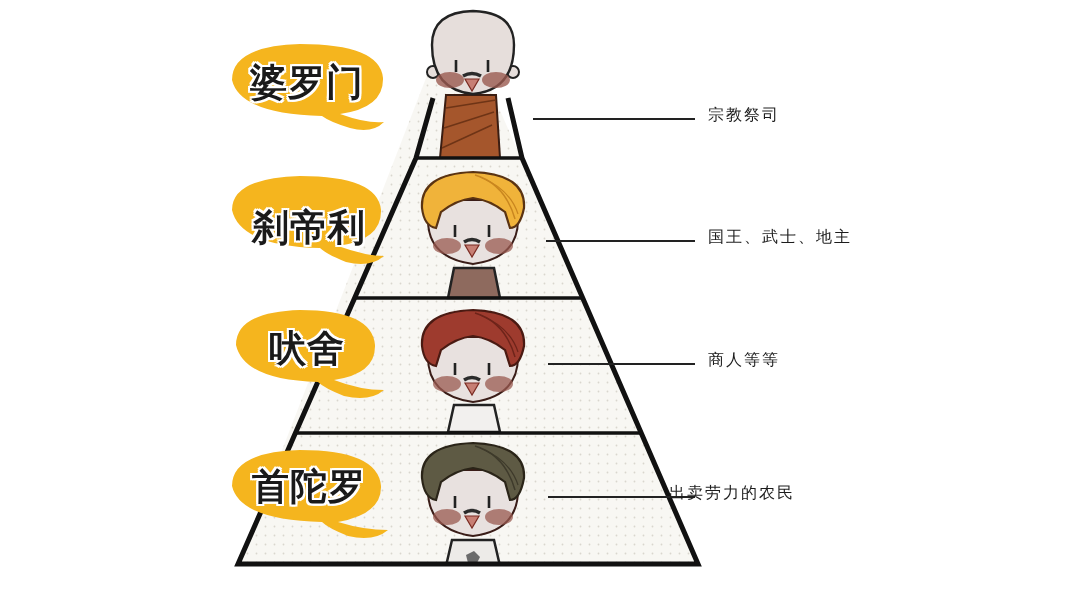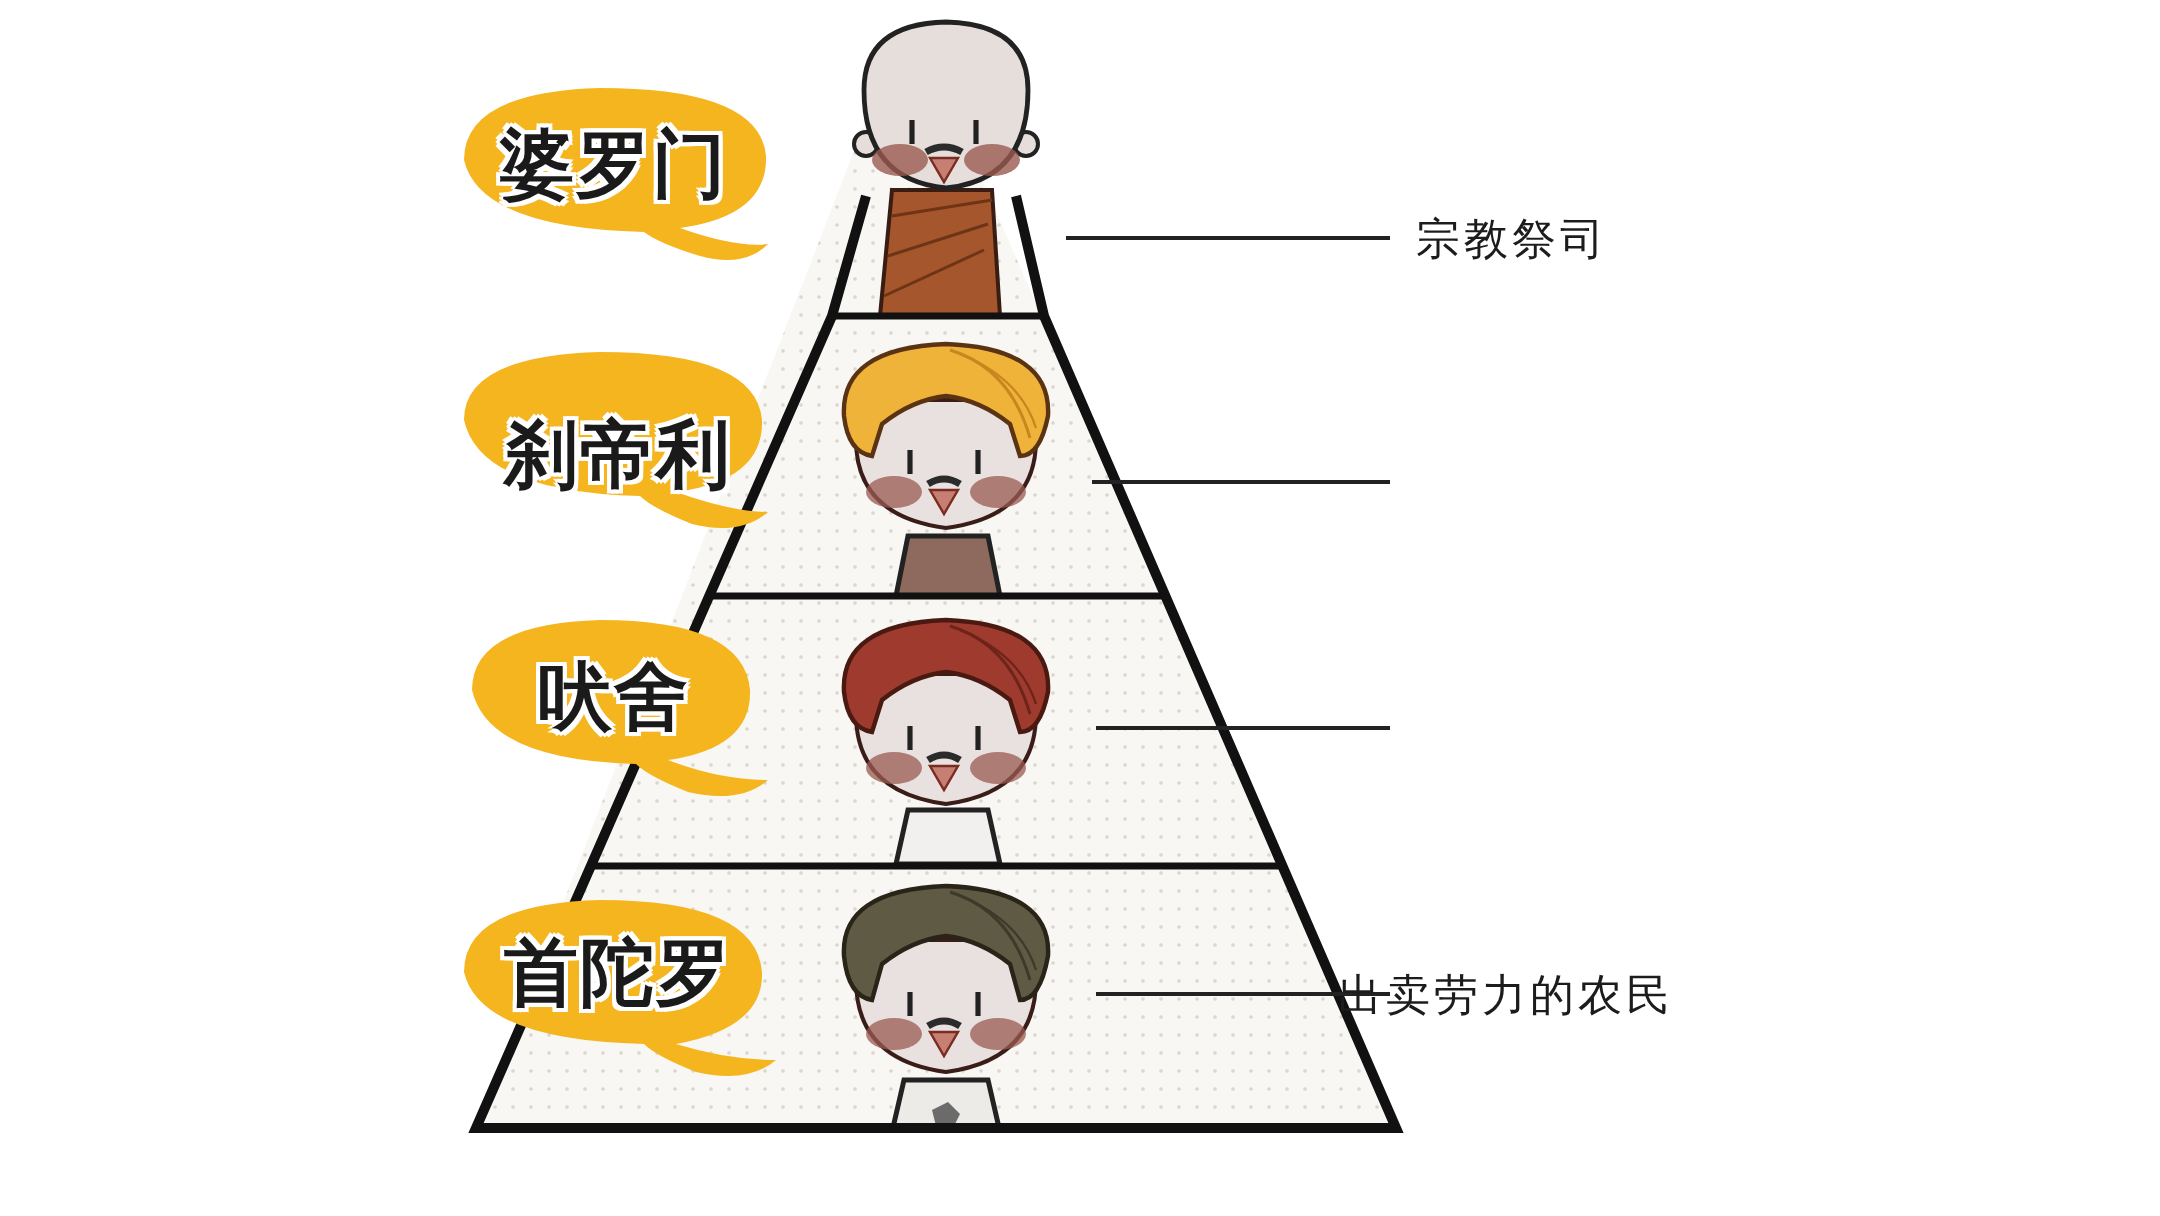--- a/index.html
+++ b/index.html
@@ -7,21 +7,21 @@
          font-family:"DejaVu Sans", "Liberation Sans", sans-serif; }
   #stage { position:absolute; left:0; top:0; width:992px; height:608px; }
   .bubble-label {
     position:absolute; font-family:"DejaVu Sans", sans-serif; font-weight:bold;
     font-size:37px; color:#1a1a1a; letter-spacing:1px;
     text-shadow: -2px -2px 0 #fff, 2px -2px 0 #fff, -2px 2px 0 #fff, 2px 2px 0 #fff,
                  0 -2px 0 #fff, 0 2px 0 #fff, -2px 0 0 #fff, 2px 0 0 #fff;
     white-space:nowrap;
   }
   .desc {
-    position:absolute; font-family:"DejaVu Sans", sans-serif; font-size:22px;
+    position:absolute; font-family:"DejaVu Sans", sans-serif; font-size:16px;
     color:#1c1c1c; white-space:nowrap; letter-spacing:2px;
   }
 </style>
 </head>
 <body>
 
 <div id="stage">
   <svg width="1080" height="608" viewBox="0 0 1080 608" xmlns="http://www.w3.org/2000/svg" style="position:absolute;left:0;top:0;">
     <defs>
       <pattern id="dots" width="9" height="9" patternUnits="userSpaceOnUse">
@@ -113,14 +113,16 @@
       <path d="M232,486 Q232,452 300,450 Q378,450 381,486 Q382,514 338,522 Q364,530 388,530 Q374,542 348,536 Q328,528 322,522 Q240,520 232,486 Z"></path>
     </g>
   </svg>
 
   <div class="bubble-label" style="left:250px; top:58px;">婆罗门</div>
   <div class="bubble-label" style="left:252px; top:190px;margin-top:13px;">刹帝利</div>
   <div class="bubble-label" style="left:269px; top:324px;text-align:right;">吠舍</div>
   <div class="bubble-label" style="left:252px; top:462px;">首陀罗</div>
 
   <div class="desc" style="left:708px; top:105px;">宗教祭司</div>
+  <div class="desc" style="left:708px; top:227px;">国王、武士、地主</div>
+  <div class="desc" style="left:708px; top:350px;">商人等等</div>
   <div class="desc" style="left:669px; top:483px;">出卖劳力的农民</div>
 </div>
 
 </body></html>

